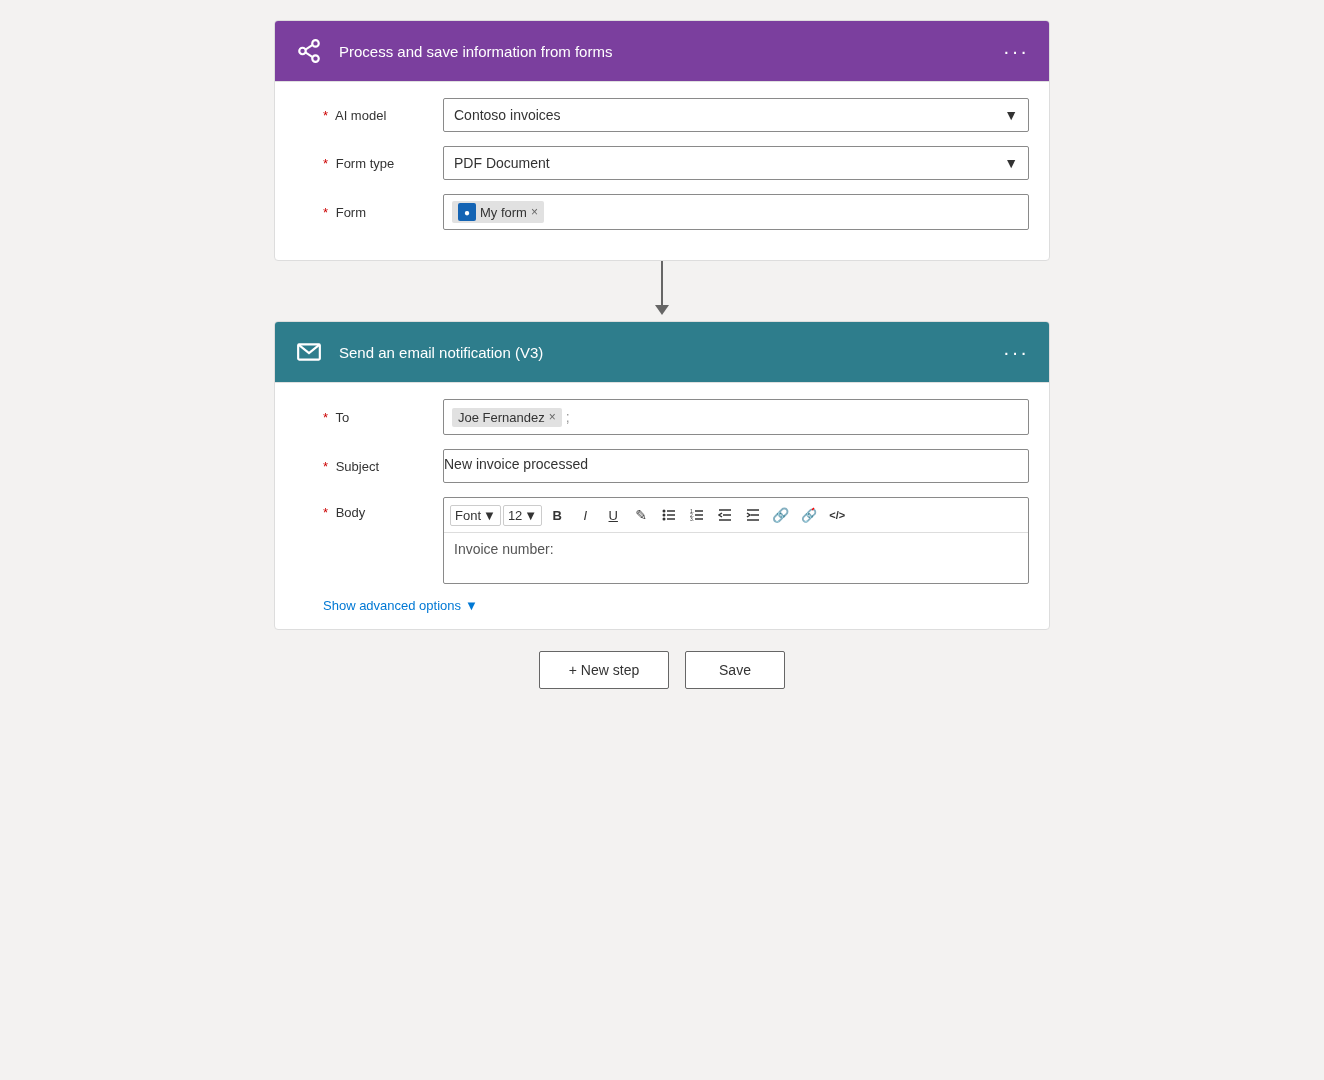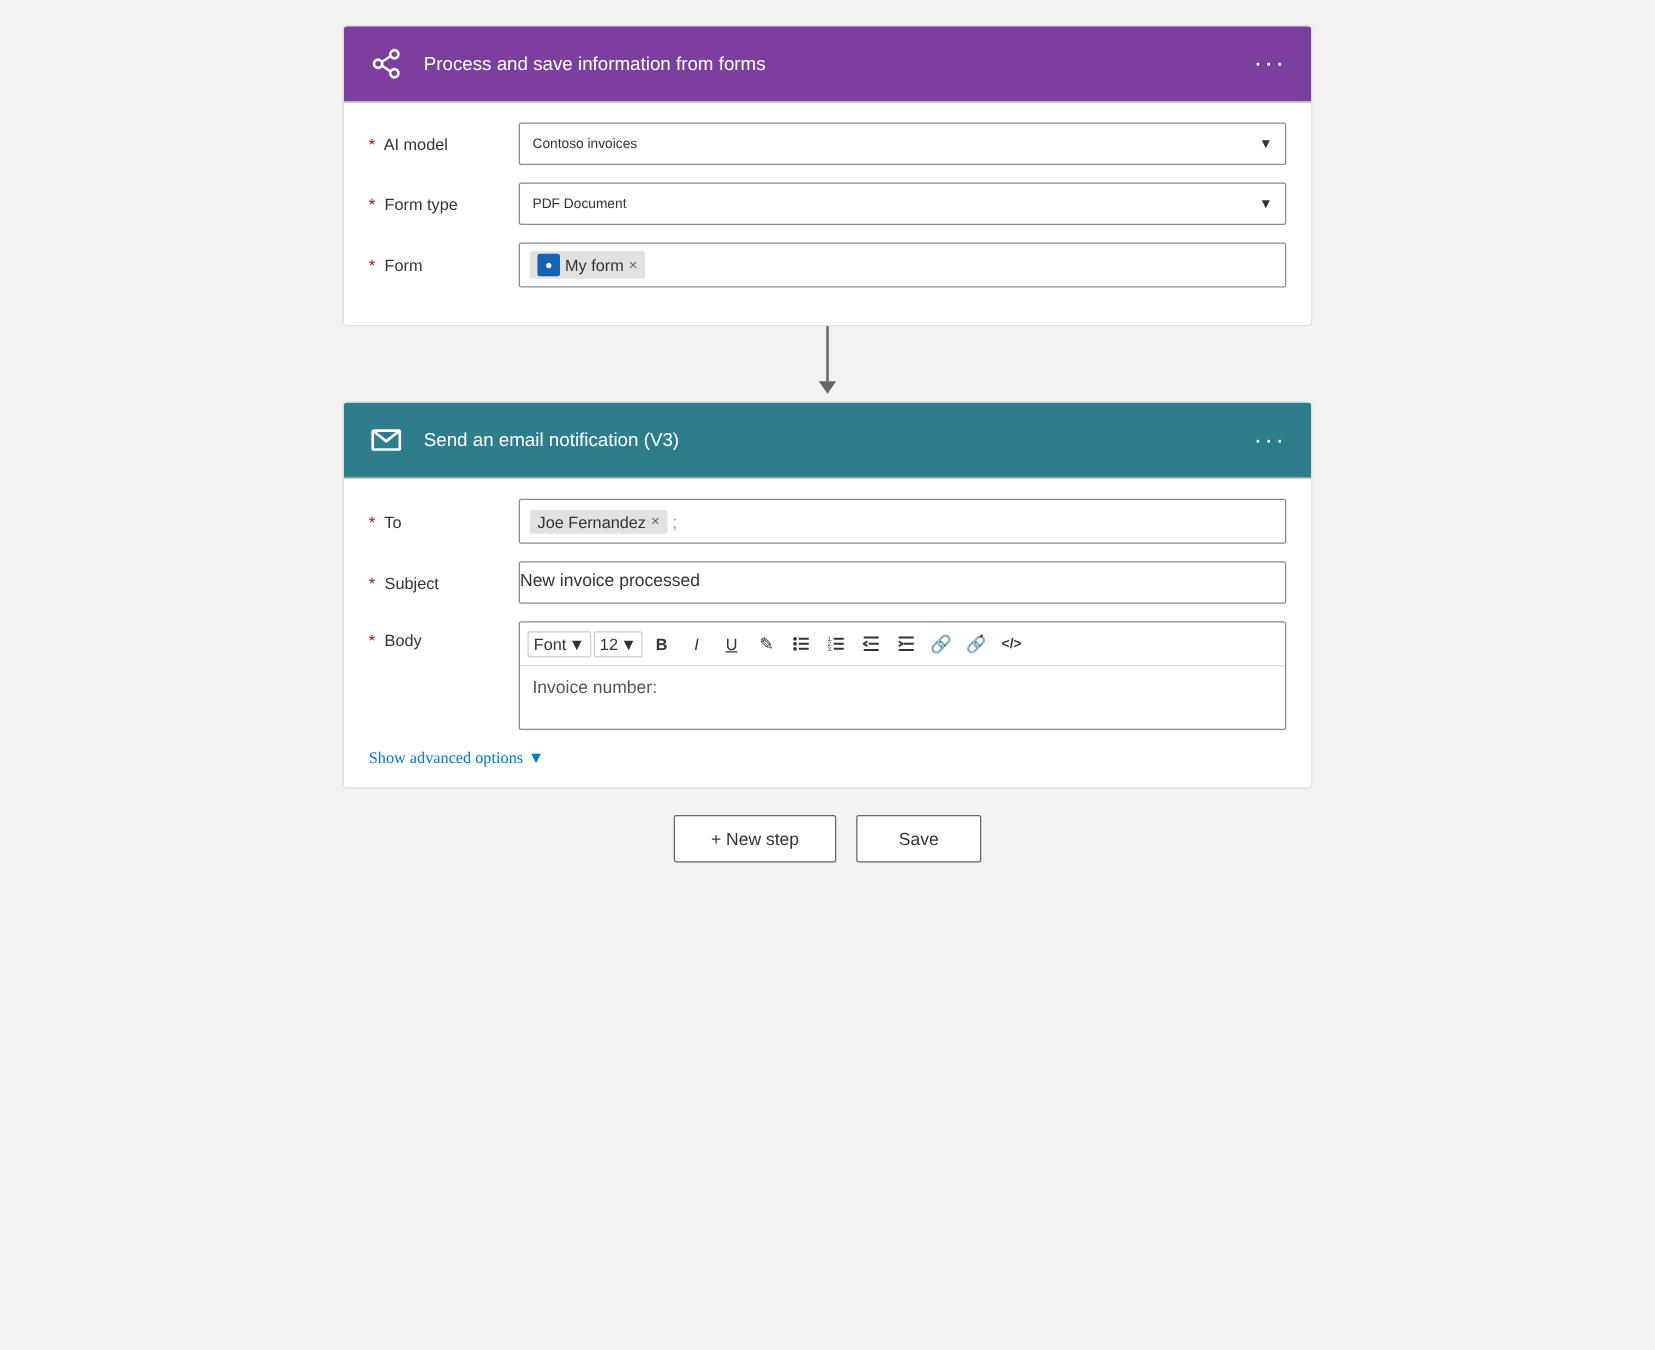--- a/index.html
+++ b/index.html
@@ -91,20 +91,21 @@
       color: #fff;
       font-size: 20px;
       cursor: pointer;
       letter-spacing: 2px;
       line-height: 1;
       padding: 0 4px;
     }
 
     .step-body {
       padding: 16px 20px;
+      margin-left: 28px;
     }
 
     .field-row {
       display: flex;
       align-items: center;
       margin-bottom: 14px;
     }
 
     .field-label {
       min-width: 120px;
@@ -115,21 +116,21 @@
     .required-star {
       color: #c00;
       margin-right: 4px;
     }
 
     .field-input {
       flex: 1;
       border: 1px solid #8a8a8a;
       border-radius: 2px;
       padding: 6px 10px;
-      font-size: 11px;
+      font-size: 14px;
       display: flex;
       align-items: center;
       justify-content: space-between;
       background: #fff;
       cursor: pointer;
       min-height: 34px;
     }
 
     .field-input .dropdown-arrow {
       color: #333;
@@ -245,21 +246,20 @@
     }
 
     .show-advanced {
       color: #0078d4;
       font-size: 13px;
       cursor: pointer;
       display: flex;
       align-items: center;
       gap: 4px;
       margin-top: 4px;
-      font-family: Liberation Serif, serif;
     }
 
     
     .bottom-buttons {
       display: flex;
       gap: 16px;
       margin-top: 21px;
     }
 
     .btn-new-step {

